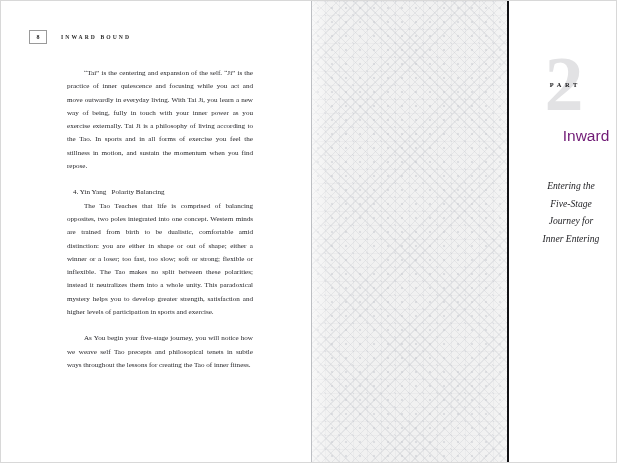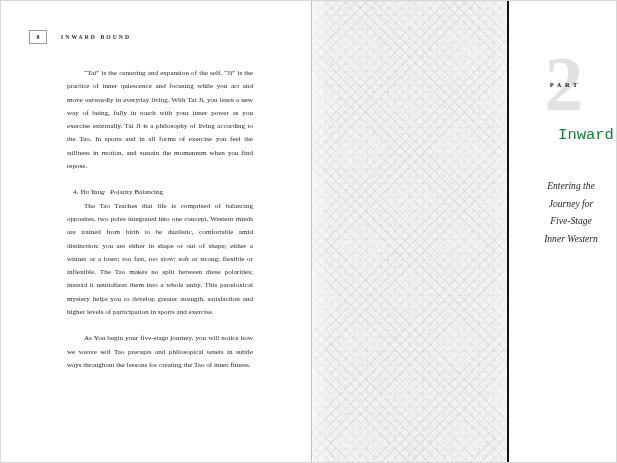--- a/index.html
+++ b/index.html
@@ -90,21 +90,21 @@
 
   .section-head {
     font-family: "Liberation Serif", serif;
     font-size: 7.1px;
     line-height: 13.3px;
     color: #26262a;
     margin: 0;
     text-indent: 6px;
     white-space: nowrap;
   }
-  .section-head .ital { font-style: italic; }
+  .section-head .ital { }
 
   
   .gutter-panel {
     position: absolute;
     left: 310px;
     top: 0;
     width: 198px;
     height: 463px;
     background-color: #f1f1f1;
     background-image:
@@ -189,24 +189,24 @@
     color: #111114;
     text-indent: 3.6px;
   }
 
   .part-title {
     position: absolute;
     left: 0;
     right: 0;
     top: 124px;
     text-align: center;
-    font-family: Liberation Mono, monospace;
+    font-family: Liberation Sans, sans-serif;
     font-size: 15.5px;
     line-height: 21px;
-    color: #15803d;
+    color: #701a75;
     margin-left: 45px;
   }
   .part-title .tline { display: block; }
 
   .part-subtitle {
     position: absolute;
     left: 15px;
     right: 0;
     top: 176px;
     text-align: center;
@@ -266,20 +266,20 @@
       <div class="part-numeral">2</div>
       <div class="part-word">PART</div>
     </div>
 
     <div class="part-title">
       <span class="tline">Inward</span>
     </div>
 
     <div class="part-subtitle">
       <span class="sline">Entering the</span>
+      <span class="sline">Five-Stage</span>
       <span class="sline">Journey for</span>
-      <span class="sline">Five-Stage</span>
-      <span class="sline">Inner Western</span>
+      <span class="sline">Inner Entering</span>
     </div>
 
   </div>
 
 </div>
 
 </body></html>

